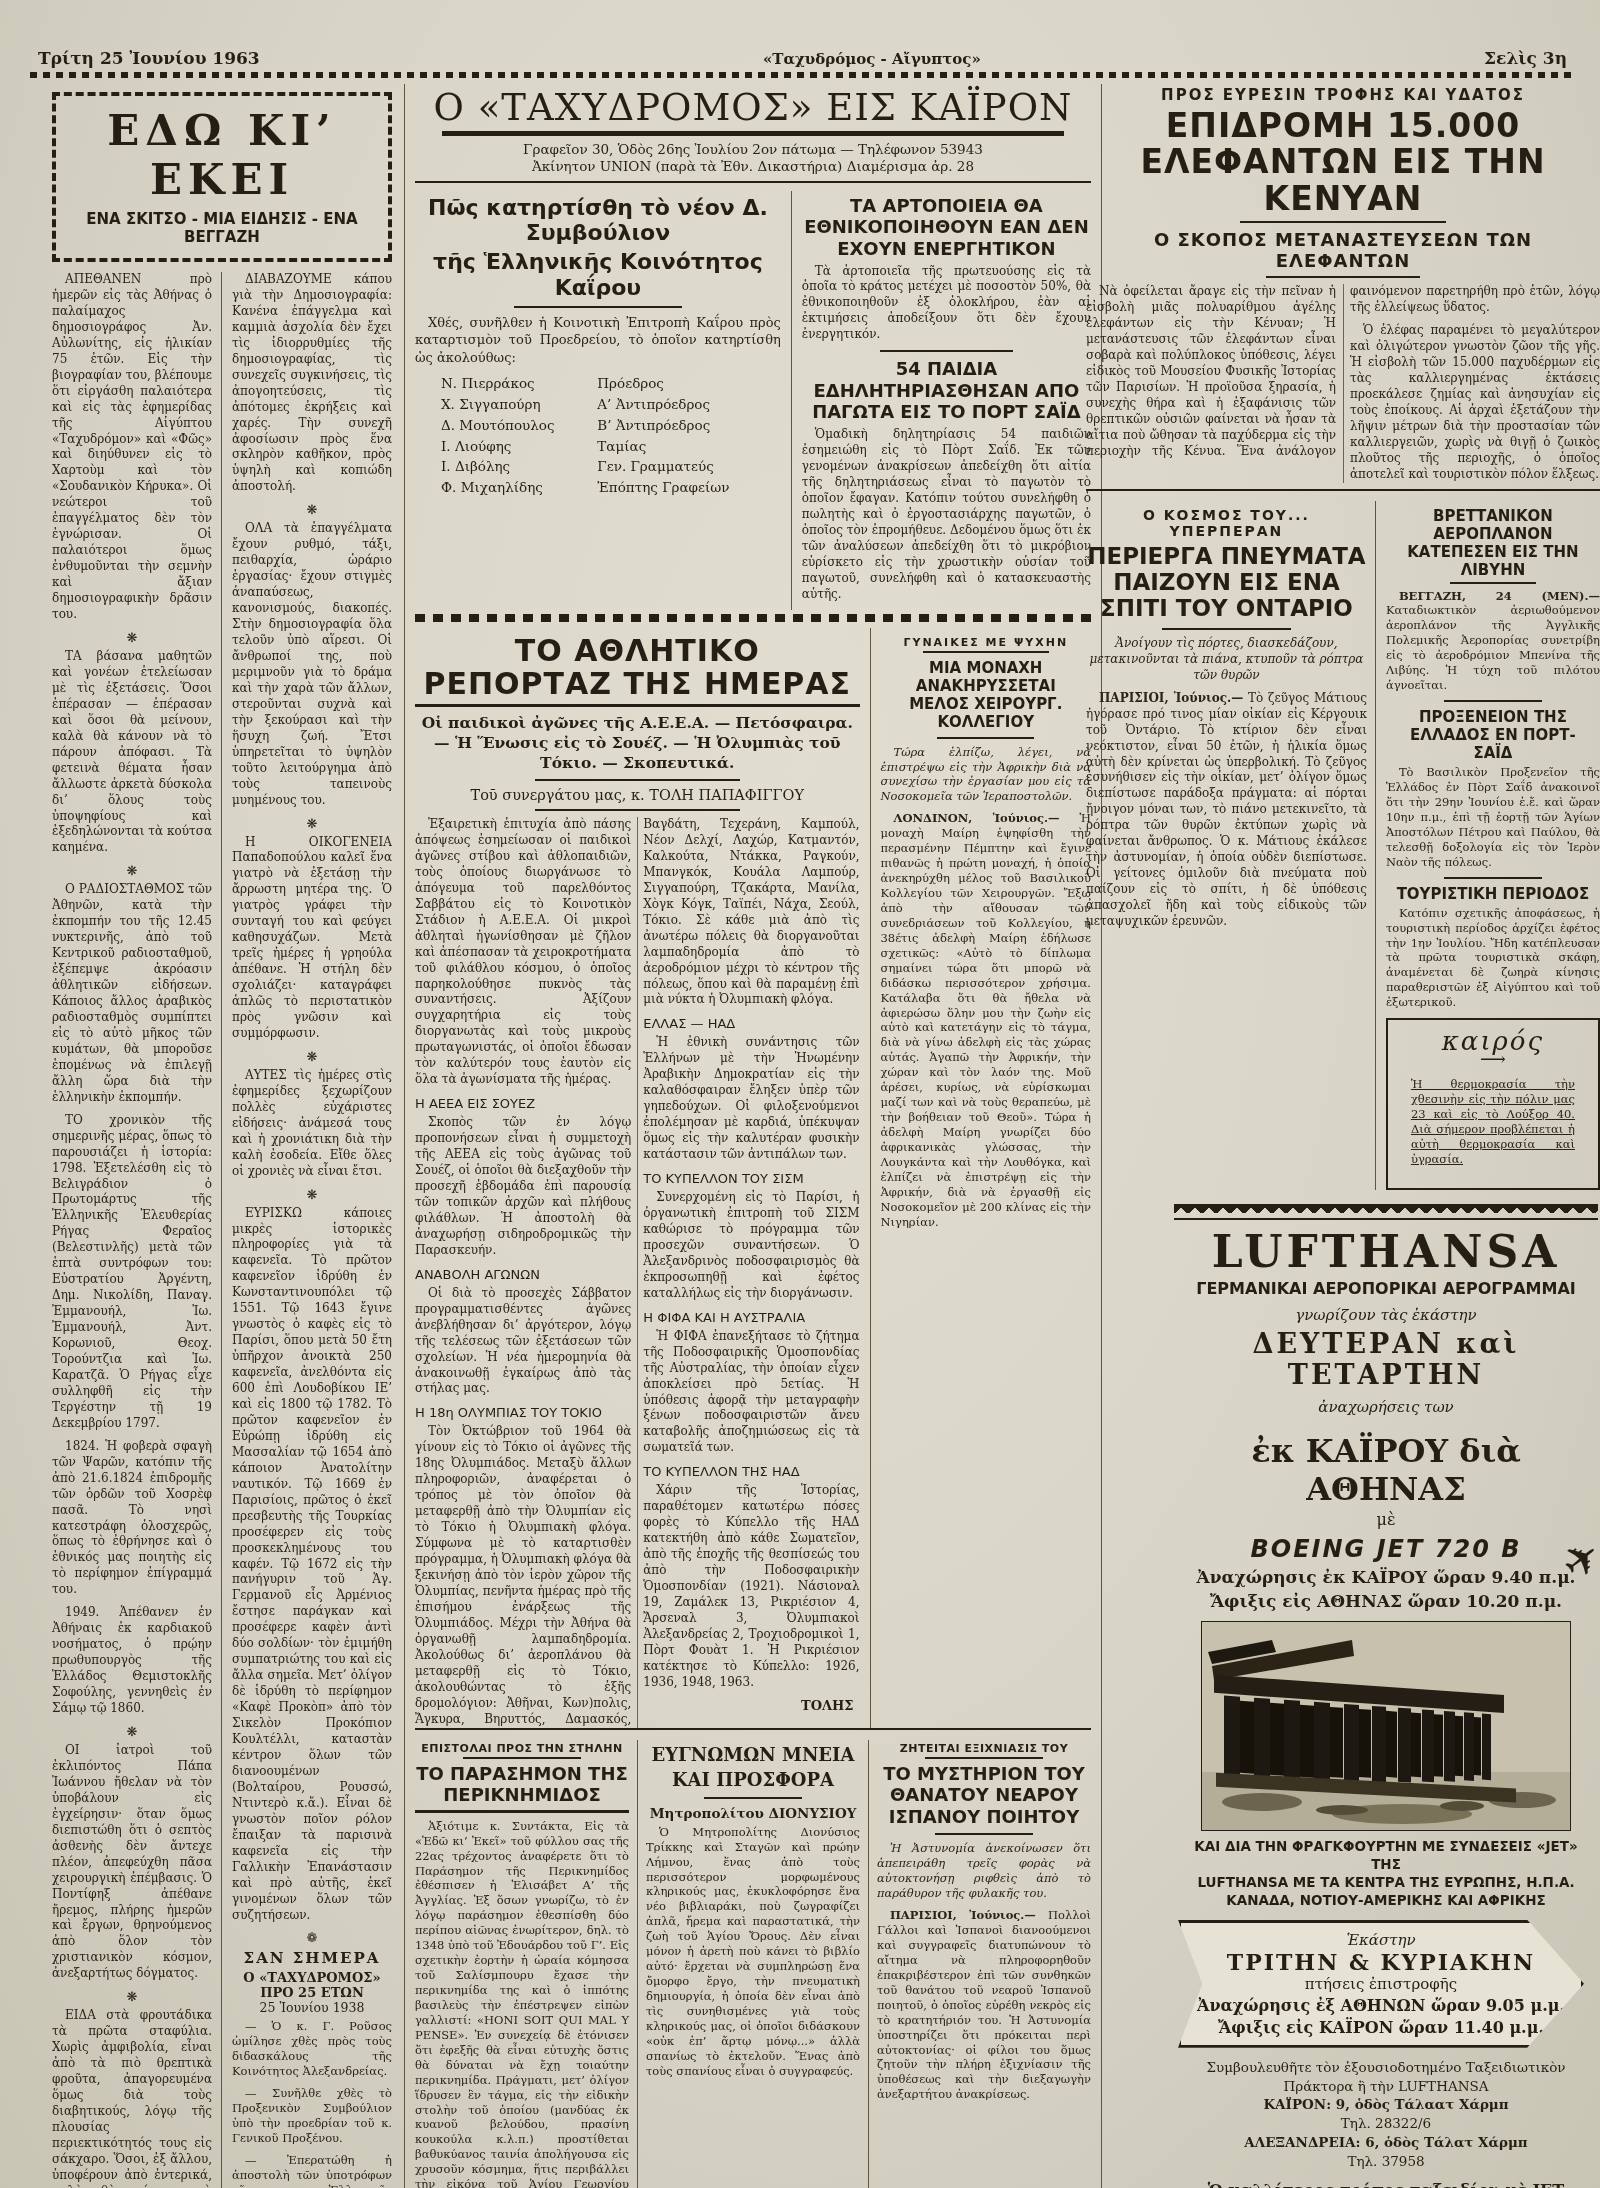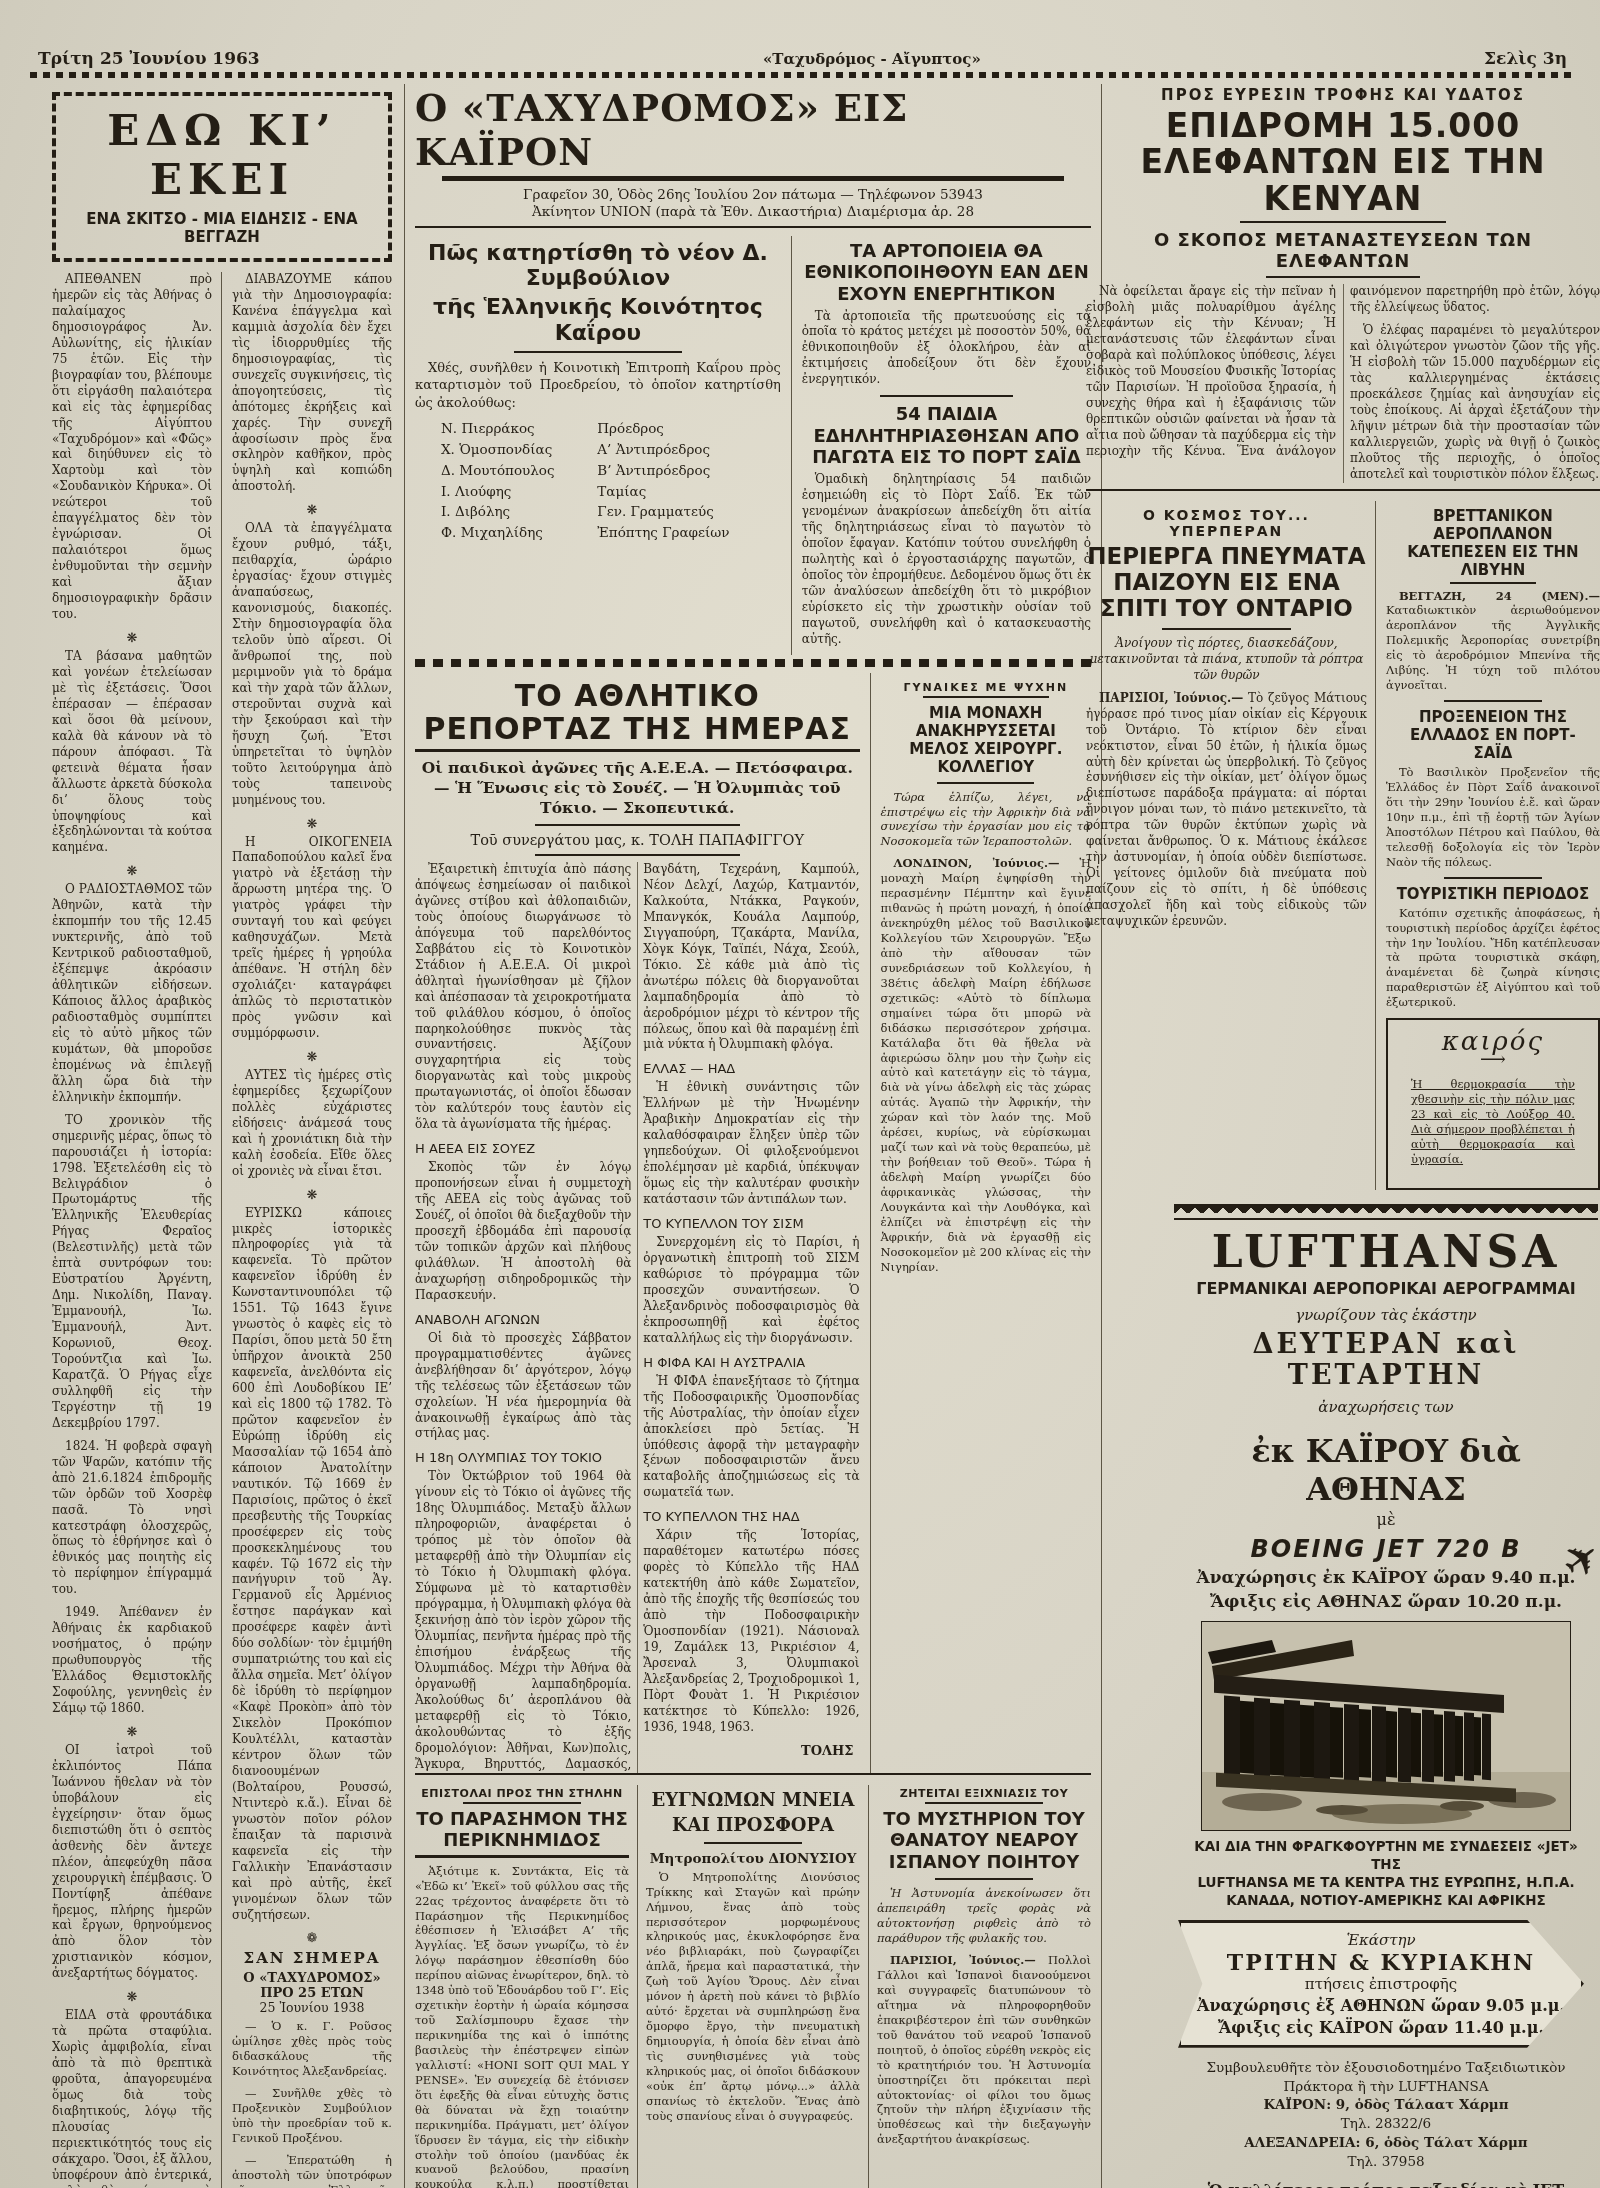--- a/index.html
+++ b/index.html
@@ -35,21 +35,21 @@
 
   #band-l{position:absolute;left:52px;top:92px;width:340px;}
   #edo-box{border:4px dashed #241e15;padding:10px 6px 12px;margin-bottom:10px;}
   #edo-title{font-family:"DejaVu Serif",serif;font-weight:bold;font-size:42px;letter-spacing:6px;text-align:center;}
   #edo-sub{font-family:"DejaVu Sans",sans-serif;font-weight:bold;font-size:15px;text-align:center;margin-top:6px;}
   .lcols{display:flex;gap:10px;}
   .lcol{width:163px;}
 
   #band-c{position:absolute;left:404px;top:84px;width:676px;}
   #masthead-box{padding:2px 0 0;}
-  #masthead-title{font-family:"DejaVu Serif",serif;font-weight:700;font-size:37px;letter-spacing:1px;}
+  #masthead-title{font-family:"DejaVu Serif",serif;font-weight:400;font-size:37px;text-align:center;letter-spacing:1px;}
   #masthead-rule{border-top:5px solid #241e15;width:92%;margin:2px auto 5px;}
   .addr{font-size:13.5px;text-align:center;line-height:1.25;}
   #c-row1{display:flex;margin-top:8px;}
   #council-col{width:372px;padding-right:10px;}
   #bak-col{width:294px;padding-left:10px;}
   .member-row{display:flex;font-size:13.5px;line-height:1.55;}
   .member-name{width:46%;padding-left:26px;}
   .member-role{width:54%;}
   #c-row2{display:flex;margin-top:6px;}
   #sports-wrap{width:452px;padding-right:10px;}
@@ -161,21 +161,21 @@
         <div class="hl-md">Πῶς κατηρτίσθη τὸ νέον Δ. Συμβούλιον</div>
         <div class="hl-md">τῆς Ἑλληνικῆς Κοινότητος Καΐρου</div>
         <div class="midrule"></div>
         <p class="body-txt" style="font-size:13px;">Χθές, συνῆλθεν ἡ Κοινοτικὴ Ἐπιτροπὴ Καΐρου πρὸς καταρτισμὸν τοῦ Προεδρείου, τὸ ὁποῖον κατηρτίσθη ὡς ἀκολούθως:</p>
         <div>
           <div class="member-row">
               <span class="member-name">Ν. Πιερράκος</span>
               <span class="member-role">Πρόεδρος</span>
             </div>
           <div class="member-row">
-              <span class="member-name">Χ. Ὁμοσπονδίας</span>
+              <span class="member-name">Χ. Σιγγαπούρη</span>
               <span class="member-role">Α’ Ἀντιπρόεδρος</span>
             </div>
           <div class="member-row">
               <span class="member-name">Δ. Μουτόπουλος</span>
               <span class="member-role">Β’ Ἀντιπρόεδρος</span>
             </div>
           <div class="member-row">
               <span class="member-name">Ι. Λιούφης</span>
               <span class="member-role">Ταμίας</span>
             </div>

